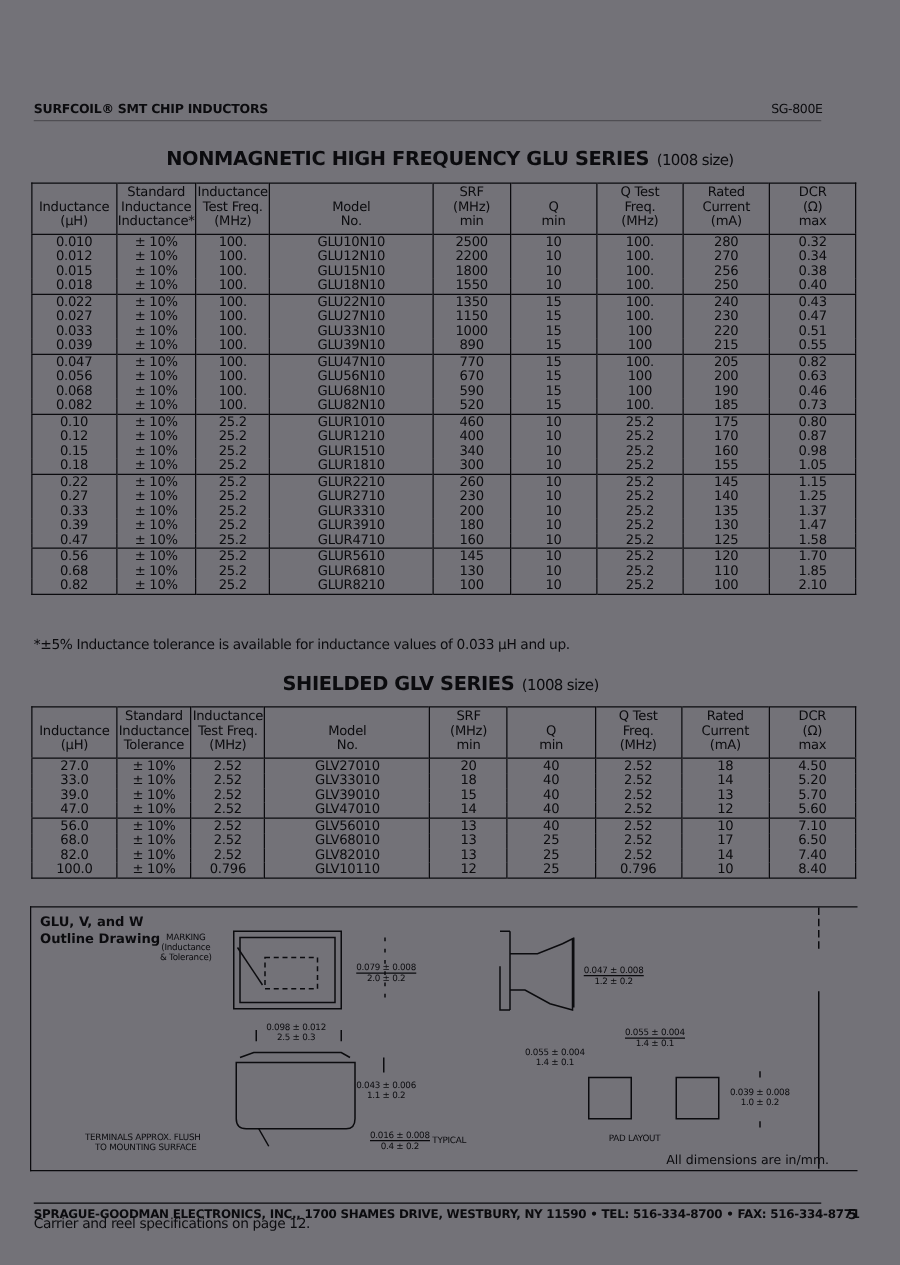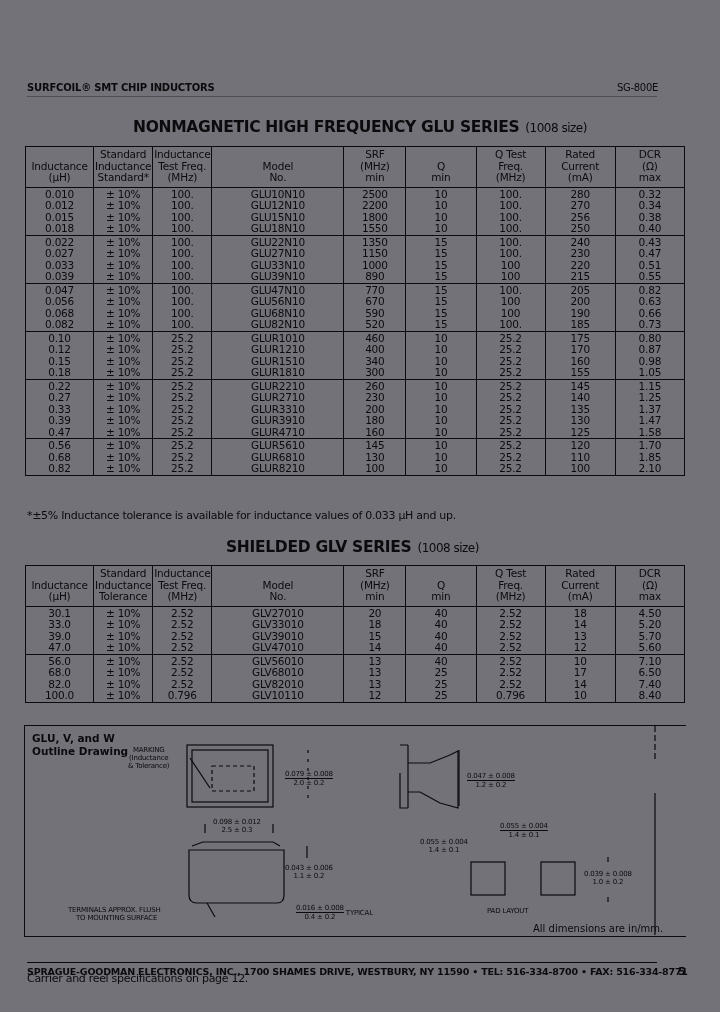--- a/index.html
+++ b/index.html
@@ -61,21 +61,21 @@
   </colgroup>
   <thead>
       <tr>
         <th>
           <div>Inductance</div>
           <div>(µH)</div>
         </th>
         <th class="vline">
           <div>Standard</div>
           <div>Inductance</div>
-          <div>Standard*</div>
+          <div>Inductance*</div>
         </th>
         <th class="vline">
           <div>Inductance</div>
           <div>Test Freq.</div>
           <div>(MHz)</div>
         </th>
         <th class="vline">
           <div>Model</div>
           <div>No.</div>
         </th>
@@ -222,21 +222,21 @@
       </tr>
       <tr>
         <td>0.068</td>
         <td class="vline">± 10%</td>
         <td class="vline">100.</td>
         <td class="vline">GLU68N10</td>
         <td class="vline">590</td>
         <td class="vline">15</td>
         <td class="vline">100</td>
         <td class="vline">190</td>
-        <td class="vline">0.66</td>
+        <td class="vline">0.46</td>
       </tr>
       <tr>
         <td>0.082</td>
         <td class="vline">± 10%</td>
         <td class="vline">100.</td>
         <td class="vline">GLU82N10</td>
         <td class="vline">520</td>
         <td class="vline">15</td>
         <td class="vline">100.</td>
         <td class="vline">185</td>
@@ -442,21 +442,21 @@
         </th>
         <th class="vline">
           <div>DCR</div>
           <div>(Ω)</div>
           <div>max</div>
         </th>
       </tr>
     </thead>
 <tbody class="grp">
       <tr>
-        <td>30.1</td>
+        <td>27.0</td>
         <td class="vline">± 10%</td>
         <td class="vline">2.52</td>
         <td class="vline">GLV27010</td>
         <td class="vline">20</td>
         <td class="vline">40</td>
         <td class="vline">2.52</td>
         <td class="vline">18</td>
         <td class="vline">4.50</td>
       </tr>
       <tr>

